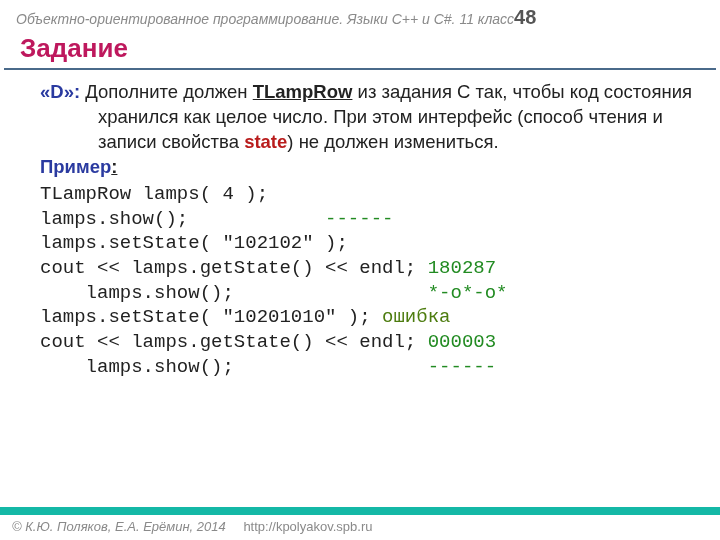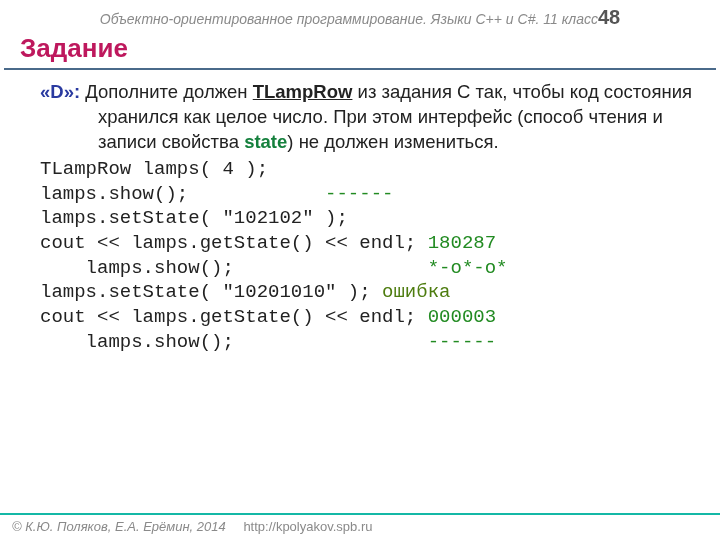--- a/index.html
+++ b/index.html
@@ -8,21 +8,21 @@
     height: 540px;
     background: #fff;
     font-family: Arial, Helvetica, sans-serif;
     color: #222;
     position: relative;
     overflow: hidden;
   }
   .header-bar {
     padding: 6px 16px 2px 16px;
     display: flex;
-    justify-content: center;
+    justify-content: flex-start;
     align-items: baseline;
     color: #8a8a8a;
     font-style: italic;
     font-size: 14px;
   }
   .page-num {
     font-style: normal;
     font-weight: bold;
     color: #555;
     font-size: 20px;
@@ -34,38 +34,38 @@
     padding: 2px 16px 4px 16px;
     border-bottom: 2px solid #4a6a8a;
     margin: 0 4px;
   }
   .content {
     padding: 10px 24px 0 40px;
     font-size: 18.5px;
     line-height: 1.35;
   }
   .d-label { color: #2a3aa0; font-weight: bold; }
-  .state-word { color: #15803d; font-weight: bold; }
+  .state-word { color: #b91c1c; font-weight: bold; }
   .primer { color: #2a3aa0; font-weight: bold; }
   .bold { font-weight: bold; text-decoration: underline; }
   .code {
     font-family: "Courier New", monospace;
     font-size: 19px;
     line-height: 1.3;
     white-space: pre;
     margin-top: 2px;
   }
   .out { color: #228B22; }
   .err { color: #4d7c0f; }
   .footer {
     position: absolute;
     bottom: 4px;
     left: 0;
     right: 0;
-    border-top: 2px solid #14b8a6;
+    border-top: 8px solid #14b8a6;
     padding: 4px 12px 2px 12px;
     font-size: 13px;
     color: #8a8a8a;
   }
   .footer .copy { font-style: italic; }
   .footer .url { margin-left: 14px; font-style: normal; color:#8a8a8a; }
   .indent-block { padding-left: 58px; text-indent: -58px; }
 </style>
 </head>
 <body>
@@ -74,20 +74,23 @@
   <span>Объектно-ориентированное программирование. Языки C++ и C#. 11 класс</span>
   <span class="page-num">48</span>
 </div>
 
 <div class="title">Задание</div>
 
 <div class="content">
   <div class="indent-block">
     <span class="d-label">«D»:</span><span> Дополните должен </span><span class="bold">TLampRow</span><span> из задания C так, чтобы код состояния хранился как целое число. При этом интерфейс (способ чтения и записи свойства </span><span class="state-word">state</span><span>) не должен измениться.</span>
   </div>
+  <div>
+    <span class="primer">Пример</span><span class="bold">:</span>
+  </div>
   <div class="code"><span>TLampRow lamps( 4 );</span>
 <span>lamps.show();            </span><span class="out">------</span>
 <span>lamps.setState( "102102" );</span>
 <span>cout &lt;&lt; lamps.getState() &lt;&lt; endl; </span><span class="out">180287</span>
 <span>    lamps.show();                 </span><span class="out">*-o*-o*</span>
 <span>lamps.setState( "10201010" ); </span><span class="err">ошибка</span>
 <span>cout &lt;&lt; lamps.getState() &lt;&lt; endl; </span><span class="out">000003</span>
 <span>    lamps.show();                 </span><span class="out">------</span></div>
 </div>
 

